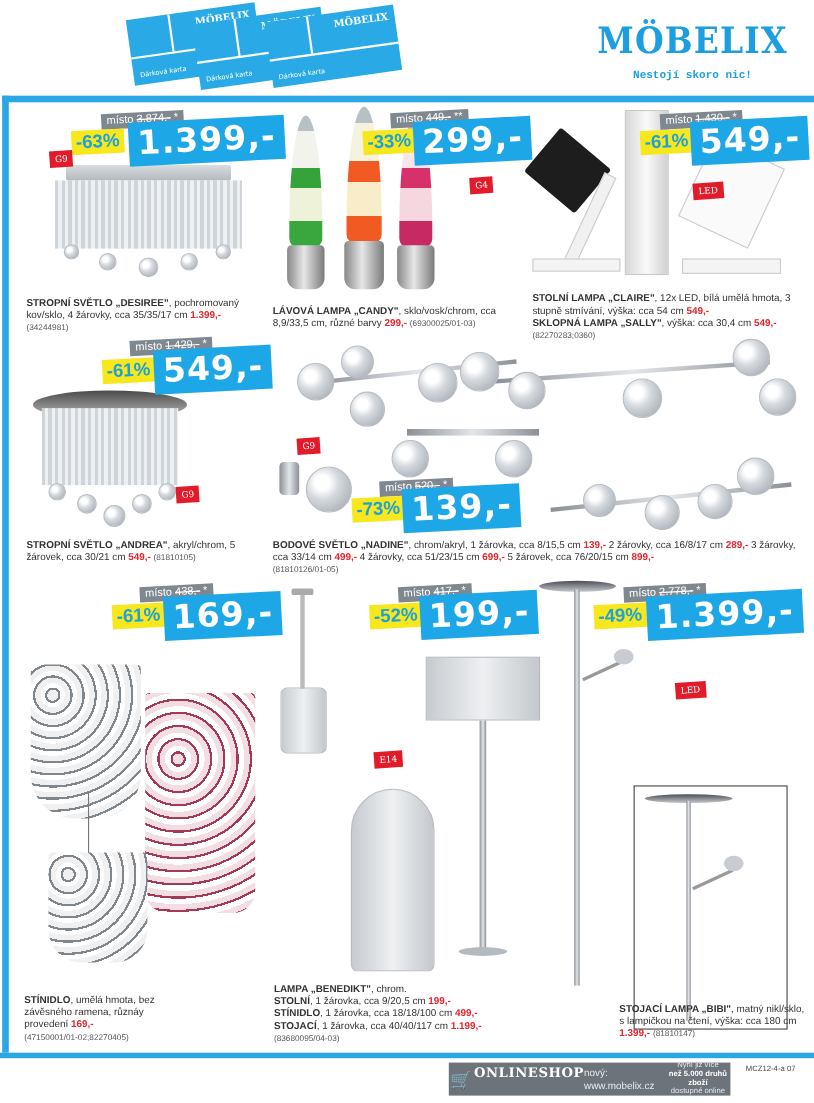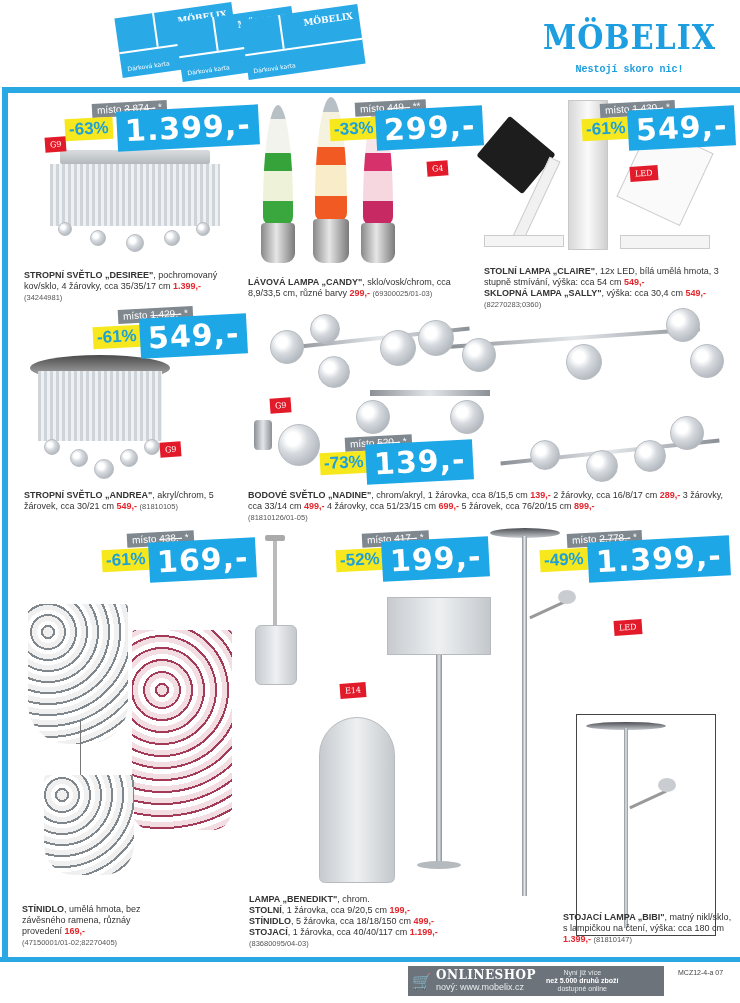--- a/index.html
+++ b/index.html
@@ -38,21 +38,21 @@
   .chand-square { background: linear-gradient(#d9dde0, #b4b9bd); border-radius: 2px; }
   .drops { position: absolute; background: repeating-linear-gradient(90deg, #cfd4d8 0 3px, #eef1f3 3px 6px); }
   .ball { position: absolute; border-radius: 50%; background: radial-gradient(circle at 35% 35%, #fff 0 18%, #d6dadf 40%, #9aa1a8 100%); border: 1px solid #b8bdc2; }
   .lava { position: absolute; border-radius: 50% 50% 8px 8px / 85% 85% 8px 8px; }
   .lava-base { position: absolute; background: linear-gradient(90deg, #888 0%, #e6e6e6 45%, #7a7a7a 100%); border-radius: 4px 4px 10px 10px; }
   .chrome-pole { position: absolute; background: linear-gradient(90deg, #8b9096, #e3e6e9, #8b9096); }
   .shade { position: absolute; background: linear-gradient(90deg, #c7cbcf, #eef0f2, #c4c8cc); border: 1px solid #b6bbc0; }
 
   .onlineshop { position: absolute; left: 408px; top: 966px; width: 256px; height: 30px; background: #6c737a; display: flex; align-items: center; }
   .os-cart { width: 28px; height: 30px; color: #fff; font-size: 16px; display: flex; align-items: center; justify-content: center; }
-  .os-main { display: flex; flex-direction: column; line-height: 12px; }
+  .os-main { display: flex; line-height: 12px; }
   .os-title { font-family: "DejaVu Serif", serif; font-weight: bold; font-size: 12px; color: #fff; letter-spacing: 0.5px; }
   .os-url { font-family: "Liberation Sans", sans-serif; font-size: 9px; color: #e8ecef; }
   .os-side { margin-left: 10px; font-family: "Liberation Sans", sans-serif; font-size: 7px; color: #e6e9ec; text-align: center; line-height: 8px; }
   .os-side .bold { font-weight: bold; color: #fff; }
   .catalog-code { position: absolute; left: 678px; top: 969px; font-family: "Liberation Sans", sans-serif; font-size: 7px; color: #444; }
 </style>
 </head>
 <body>
 
 <div class="header">
@@ -221,21 +221,21 @@
 </div>
 <div class="price-tag">
   <span class="pt-old" style="left:362px;top:532px;"><span>místo</span> <s>417,-</s> <span>*</span></span>
   <span class="pt-disc" style="left:336px;top:549px;">-52%</span>
   <span class="pt-new" style="left:382px;top:539px;">199,-</span>
 </div>
 <span class="badge" style="left:340px;top:683px;">E14</span>
 <div class="desc" style="left:249px;top:894px;width:230px;">
   <b>LAMPA „BENEDIKT"</b><span>,  chrom.</span><br>
   <b>STOLNÍ</b><span>, 1 žárovka, cca 9/20,5 cm </span><span class="red">199,-</span><br>
-  <b>STÍNIDLO</b><span>, 5 žárovka, cca 18/18/150 cm </span><span class="red">499,-</span><br>
+  <b>STÍNIDLO</b><span>, 1 žárovka, cca 18/18/100 cm </span><span class="red">499,-</span><br>
   <b>STOJACÍ</b><span>, 1 žárovka, cca 40/40/117 cm </span><span class="red">1.199,-</span><br>
   <span class="code">(83680095/04-03)</span>
 </div>
 
 <div class="img" style="left:480px;top:528px;width:250px;height:380px;">
   <div style="position:absolute;left:10px;top:0;width:70px;height:10px;border-radius:50%;background:linear-gradient(#4b4f54,#c6cacf);"></div>
   <div class="chrome-pole" style="left:42px;top:8px;width:5px;height:360px;"></div>
   <div style="position:absolute;left:48px;top:80px;width:40px;height:3px;background:#999;transform:rotate(-25deg);"></div>
   <div style="position:absolute;left:78px;top:62px;width:18px;height:14px;border-radius:50%;background:#c9ccd0;"></div>
   <div style="position:absolute;left:96px;top:186px;width:140px;height:222px;border:1px solid #444;background:#fff;"></div>

